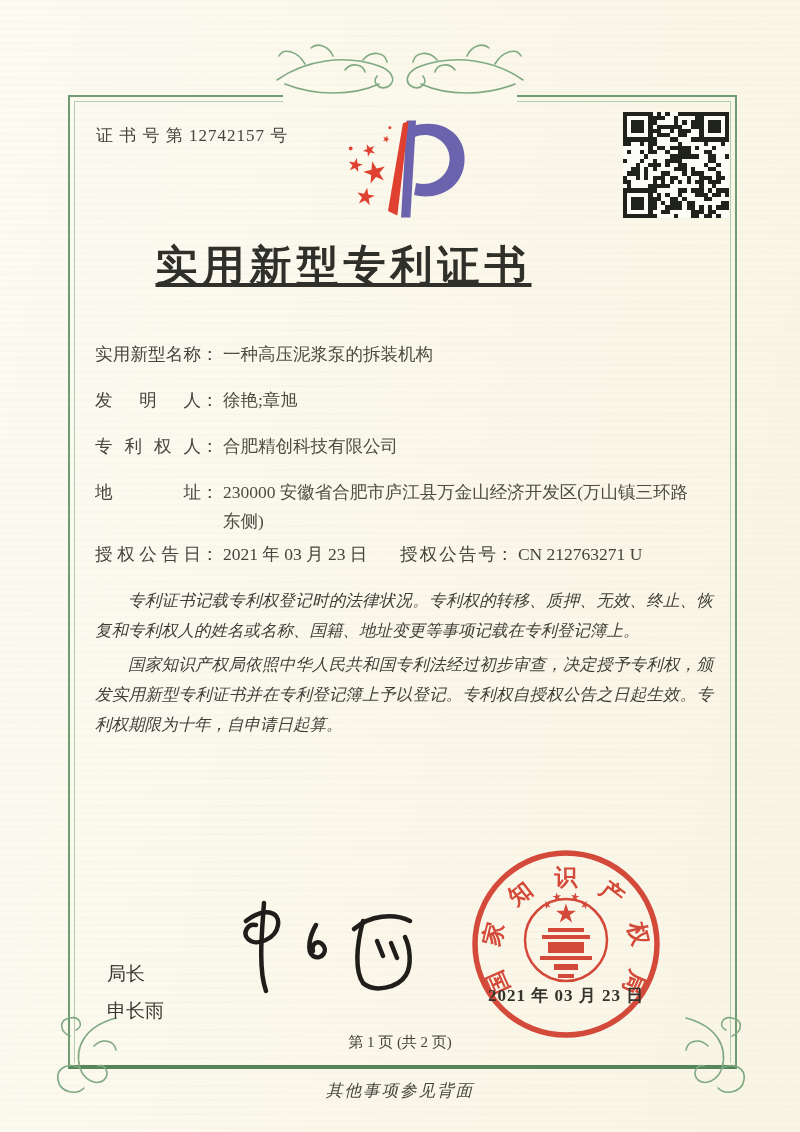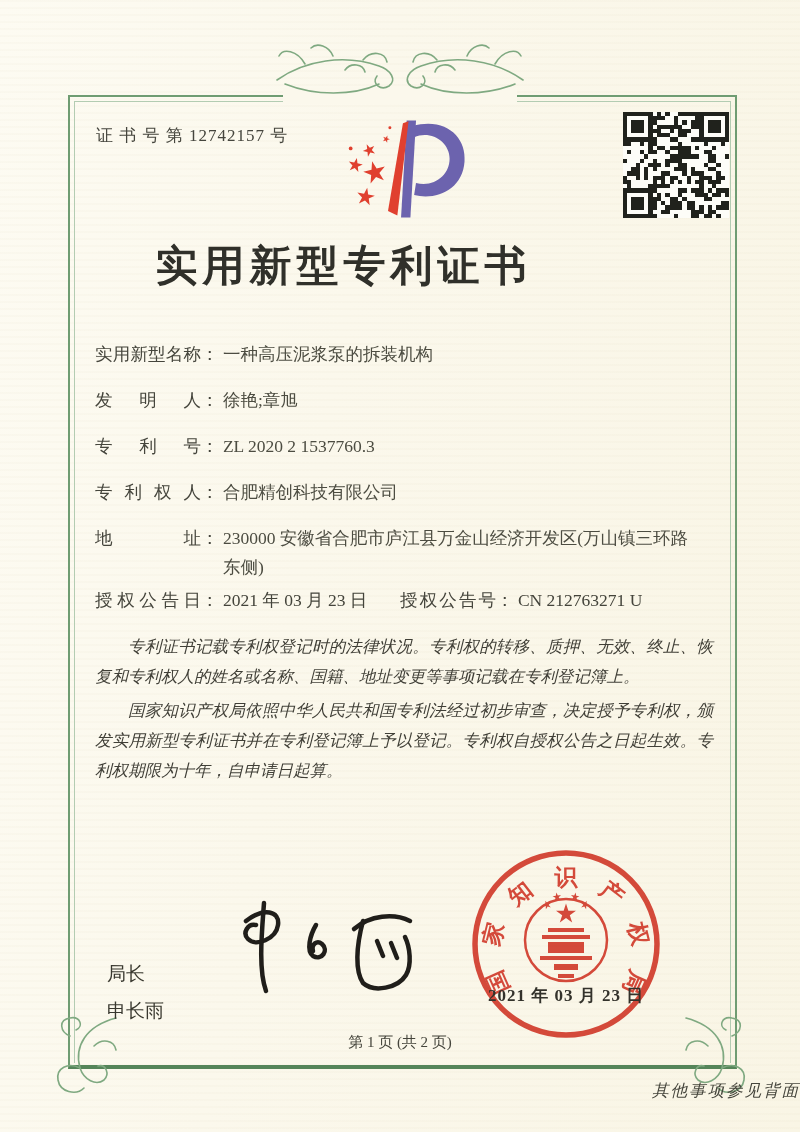--- a/index.html
+++ b/index.html
@@ -28,21 +28,21 @@
   .orn .mask{fill:#fbf8ec;stroke:none;}
   
   #cert-no{
     position:absolute;left:96px;top:124px;
     font-size:17px;color:#45453d;letter-spacing:1px;
   }
   #logo{position:absolute;left:332px;top:110px;}
   #qr{position:absolute;left:623px;top:112px;width:106px;height:106px;background:#fdfdf8;}
   #title{
     position:absolute;left:0;top:238px;width:687px;text-align:center;
-    font-size:42px;font-weight:600;color:#30302a;letter-spacing:5px;
+    font-size:42px;font-weight:600;color:#30302a;letter-spacing:5px;text-decoration:underline;
   }
   
   #content{position:absolute;left:95px;top:340px;width:618px;color:#44443b;}
   .f-row{margin-bottom:17px;line-height:29px;font-size:17.5px;position:relative;}
   .f-row.addr{margin-bottom:4px;}
   .f-label{
     display:inline-block;width:106px;vertical-align:top;
     text-align:justify;text-align-last:justify;color:#45453c;
   }
   .colon{display:inline-block;vertical-align:top;}
@@ -61,21 +61,21 @@
   .seal-char{
     font-size:23px;font-weight:700;fill:#d63c2f;text-anchor:middle;
     font-family:"Liberation Serif","DejaVu Serif",serif;
   }
   #seal-date{
     position:absolute;left:470px;top:984px;width:192px;text-align:center;
     font-size:17px;color:#33322b;letter-spacing:1px;font-weight:600;
   }
   
   #page-info{position:absolute;left:0;top:1033px;width:800px;text-align:center;font-size:15px;color:#45453c;}
-  #back-note{position:absolute;left:0;top:1080px;width:800px;text-align:right;font-size:16.5px;color:#45453c;font-style:italic;letter-spacing:2px;}
+  #back-note{position:absolute;left:0;top:1080px;width:800px;text-align:center;font-size:16.5px;color:#45453c;font-style:italic;letter-spacing:2px;}
 </style>
 </head>
 <body>
 
 <div id="page">
 
   <div id="frame-outer">
     <div id="frame-inner"></div>
   </div>
 
@@ -447,24 +447,20 @@
     <div class="f-row">
       <span class="f-label">实用新型名称</span><span class="colon">：</span>
       <span class="f-value">一种高压泥浆泵的拆装机构</span>
     </div>
 
     <div class="f-row">
       <span class="f-label">发明人</span><span class="colon">：</span>
       <span class="f-value">徐艳;章旭</span>
     </div>
 
-    <div class="f-row">
-      <span class="f-label">专利号</span><span class="colon">：</span>
-      <span class="f-value">ZL 2020 2 1537760.3</span>
-    </div>
 
 
     <div class="f-row">
       <span class="f-label">专利权人</span><span class="colon">：</span>
       <span class="f-value">合肥精创科技有限公司</span>
     </div>
 
     <div class="f-row addr">
       <span class="f-label">地址</span><span class="colon">：</span>
       <span class="f-value">230000 安徽省合肥市庐江县万金山经济开发区(万山镇三环路东侧)</span>

